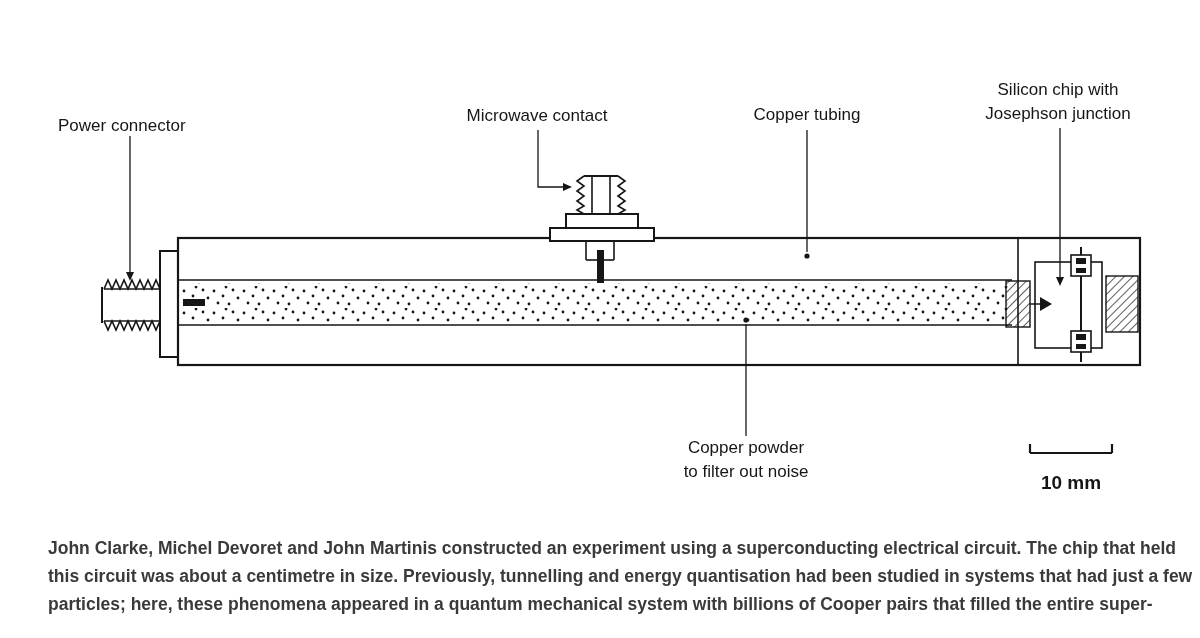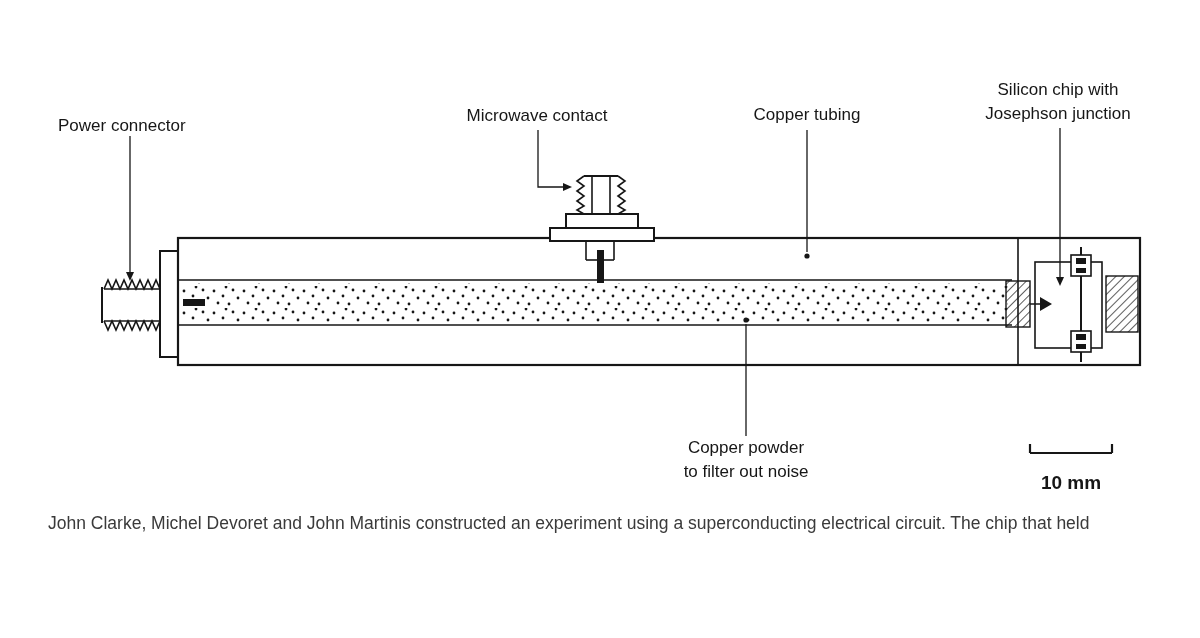--- a/index.html
+++ b/index.html
@@ -7,22 +7,22 @@
     position:relative;width:1200px;height:638px;background:#ffffff;
     font-family:"Liberation Sans",sans-serif;overflow:hidden;
   }
   .diagram-svg{position:absolute;top:0;left:0;}
   svg text{
     font-family:"Liberation Sans",sans-serif;
     font-size:17px;fill:#161616;
   }
   svg text.scale-label{font-size:19px;font-weight:bold;}
   .caption{
-    position:absolute;left:48px;top:509px;width:1120px;
-    font-size:17.5px;line-height:28px;color:#3a3a3a;
+    position:absolute;left:48px;top:534px;width:1120px;
+    font-size:17.5px;line-height:28px;color:#3a3a3a;font-weight:bold;
   }
   .caption .cap-line{white-space:nowrap;}
 </style>
 </head>
 <body>
 
 <div class="stage">
 
   <svg class="diagram-svg" width="1200" height="505" viewBox="0 0 1200 505">
     <defs>
@@ -145,15 +145,17 @@
     <g stroke="#161616" fill="none">
       <line x1="1030" y1="453" x2="1112" y2="453" stroke-width="2.2"></line>
       <line x1="1030" y1="444" x2="1030" y2="453" stroke-width="2.2"></line>
       <line x1="1112" y1="444" x2="1112" y2="453" stroke-width="2.2"></line>
     </g>
     <text x="1071" y="489" text-anchor="middle" class="scale-label">10 mm</text>
   </svg>
 
   <div class="caption">
     <div class="cap-line">John Clarke, Michel Devoret and John Martinis constructed an experiment using a superconducting electrical circuit. The chip that held</div>
+    <div class="cap-line">this circuit was about a centimetre in size. Previously, tunnelling and energy quantisation had been studied in systems that had just a few</div>
+    <div class="cap-line">particles; here, these phenomena appeared in a quantum mechanical system with billions of Cooper pairs that filled the entire super-</div>
   </div>
 
 </div>
 
 </body></html>

